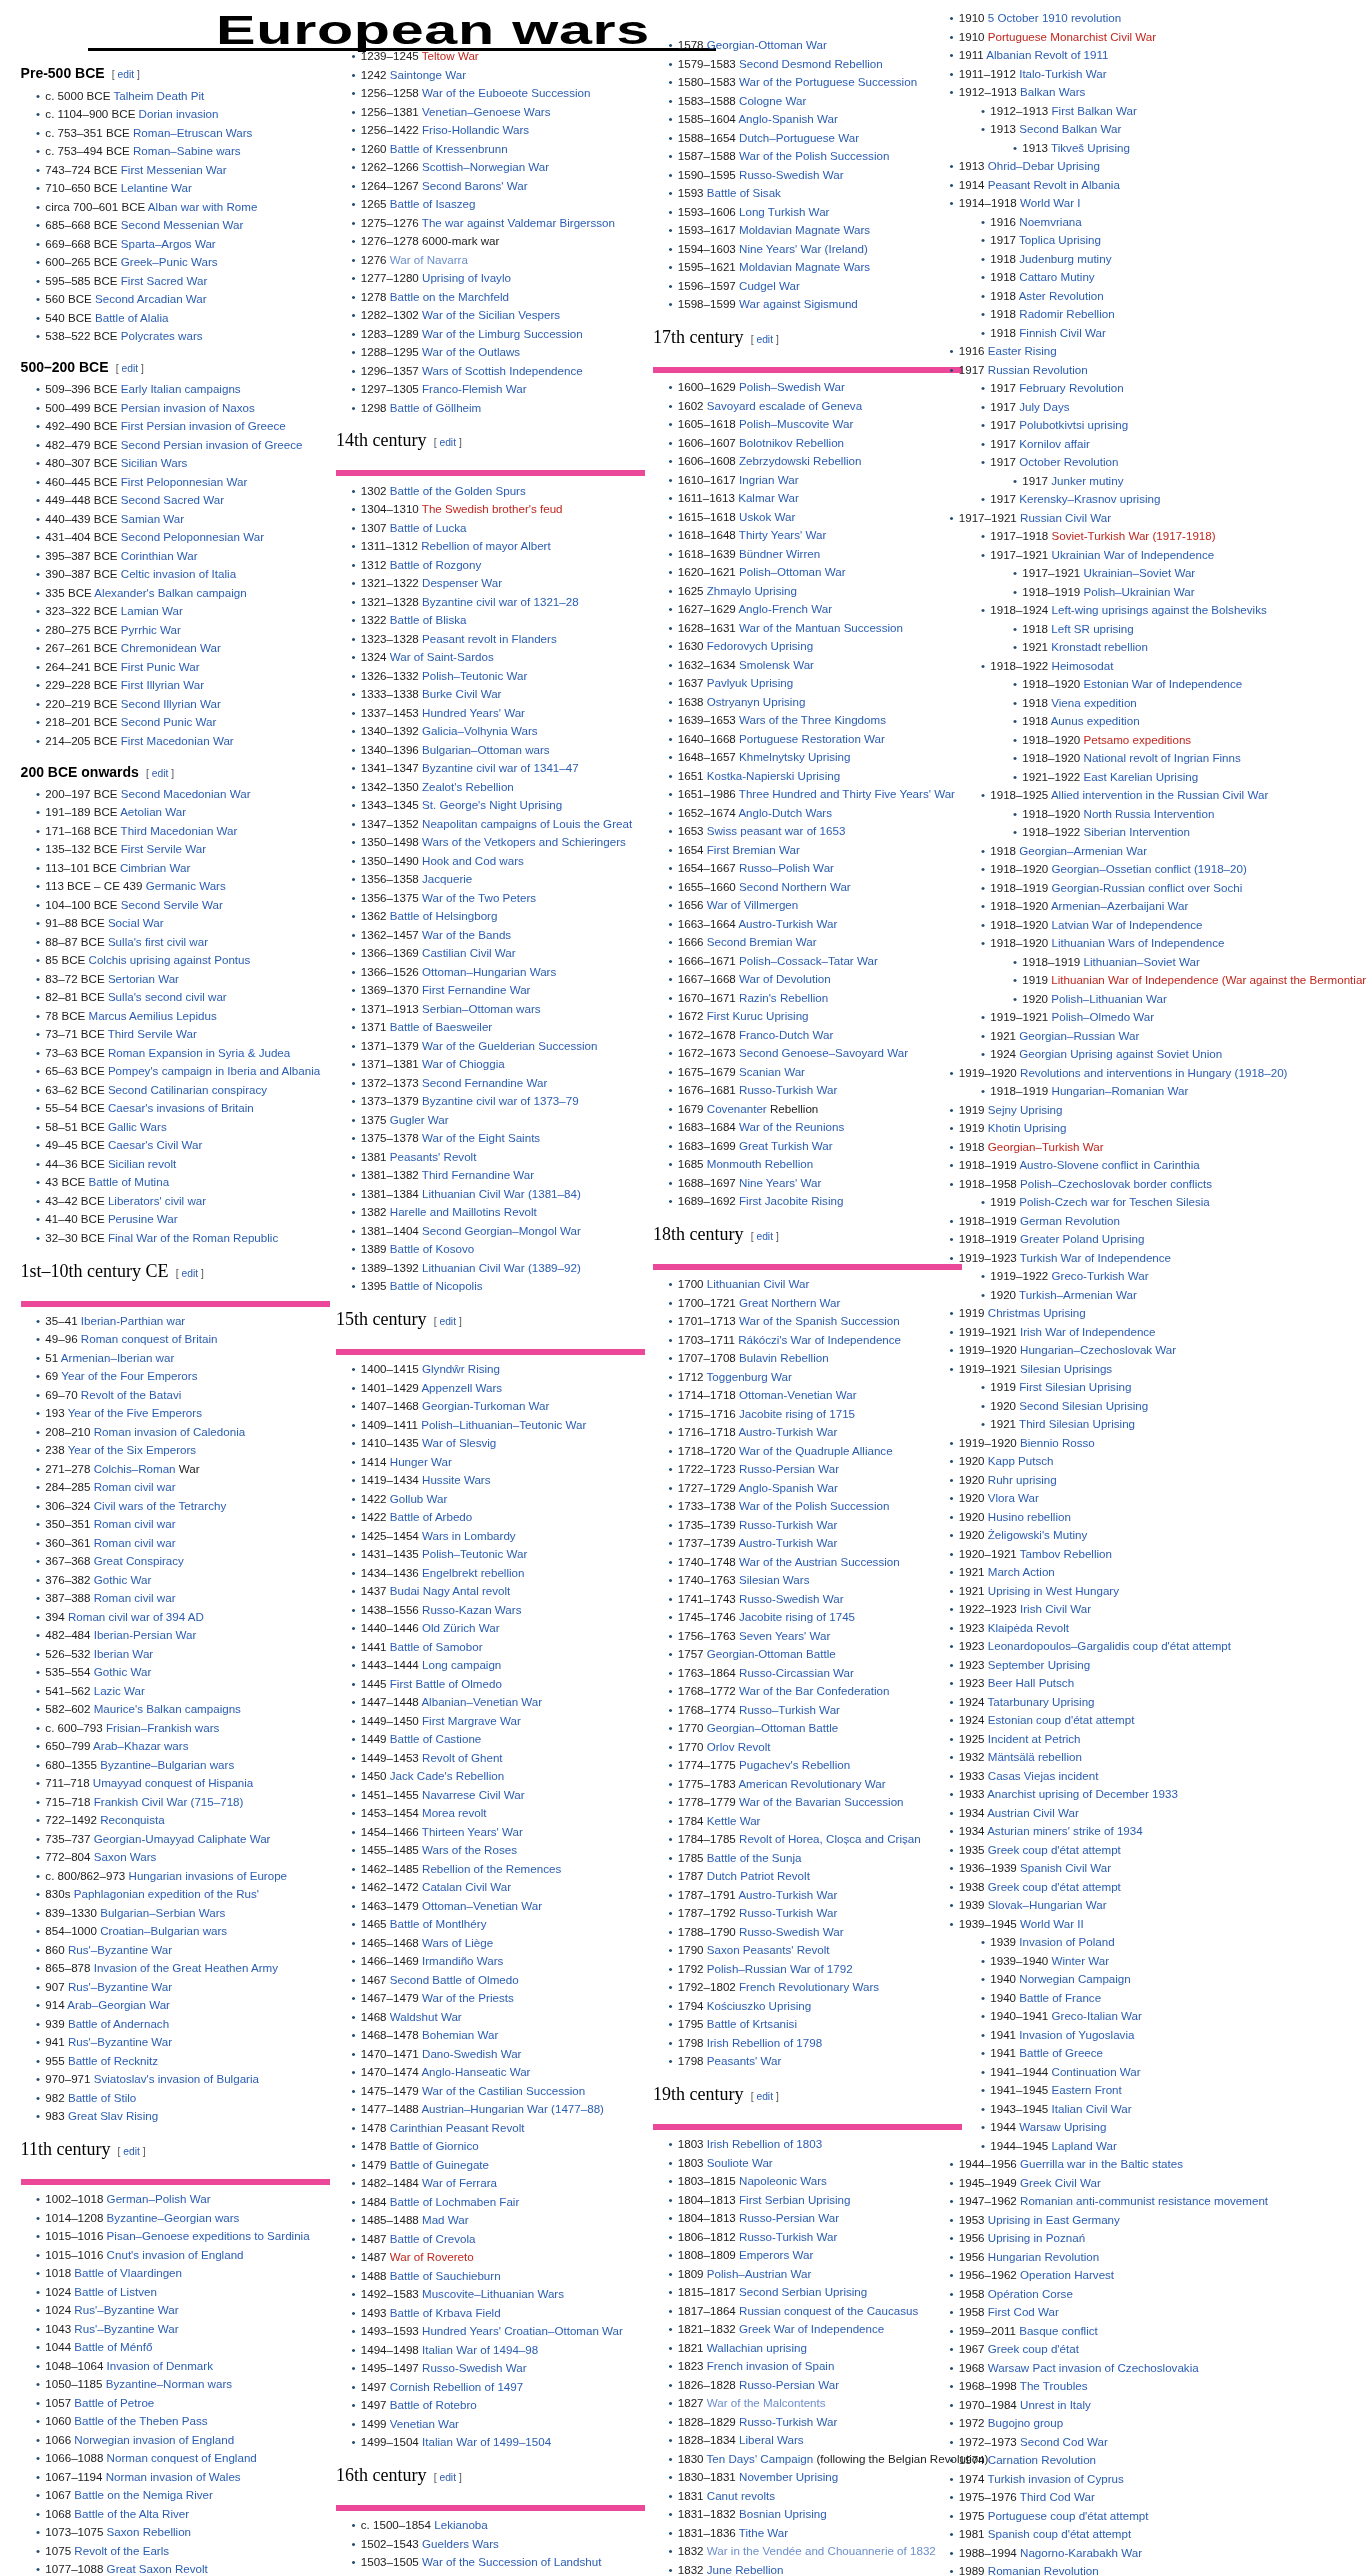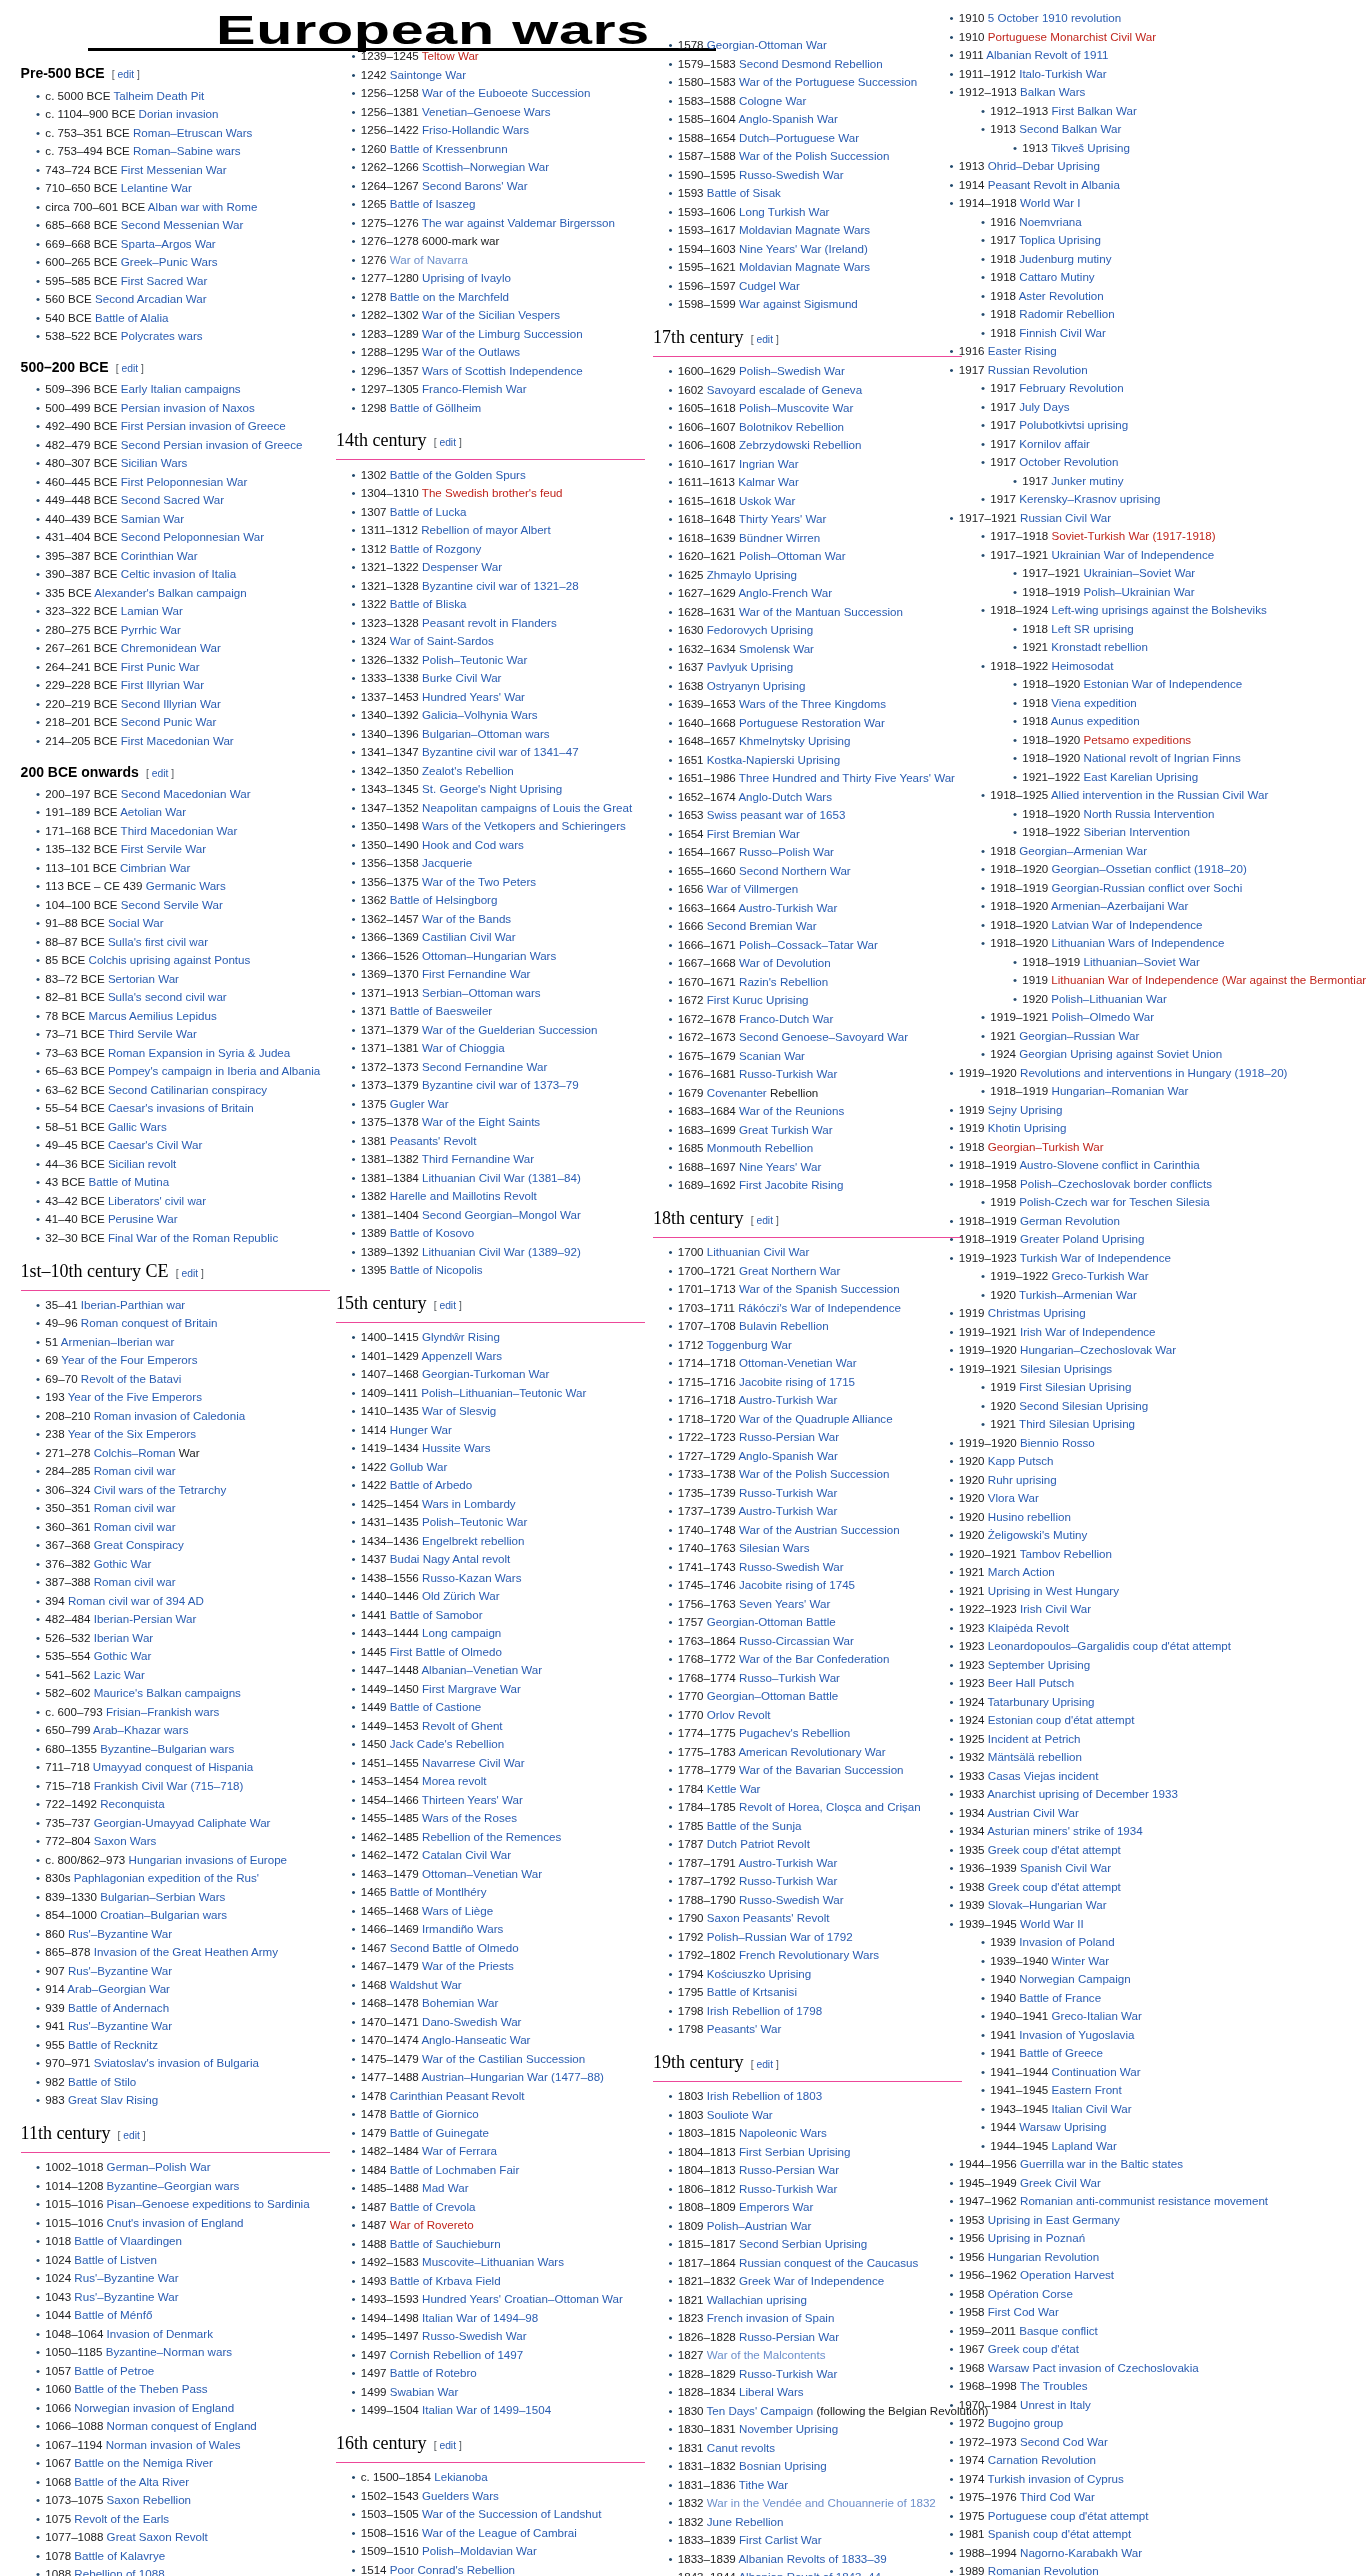--- a/index.html
+++ b/index.html
@@ -9,22 +9,22 @@
           border-bottom:3.1px solid #000;text-align:right;}
   .h1wrap .t{position:absolute;left:128px;top:8.2px;font-size:40px;font-weight:bold;
              color:#000;white-space:nowrap;transform:scaleX(1.48);transform-origin:left top;
              letter-spacing:0.5px;}
   .col{position:absolute;top:0;}
   #c1{left:20.6px;width:309px;padding-top:52px;}
   #c2{left:336px;width:309px;padding-top:47px;}
   #c3{left:653px;width:309px;padding-top:36px;}
   #c4{left:934px;width:431px;padding-top:1px;margin-top:8px;}
   h2.sec{font-family:"Liberation Serif","DejaVu Serif",serif;font-weight:normal;
-         font-size:18px;color:#000;margin:13.4px 0 5.2px 0;padding-bottom:8px;
-         border-bottom:1px solid #ec4899;white-space:nowrap;}
+         font-size:18px;color:#000;margin:13.4px 0 5.2px 0;padding-bottom:19px;
+         border-bottom:6px solid #ec4899;white-space:nowrap;}
   h3.sec{font-size:14px;font-weight:bold;color:#000;margin:13.4px 0 5.2px 0;white-space:nowrap;}
   .edit{font-family:"Liberation Sans",sans-serif;font-size:10.3px;font-weight:normal;
         color:#54595d;margin-left:7.2px;}
   .edit a{color:#2a5db2;text-decoration:none;}
   .li{font-size:11.6px;line-height:18.5px;white-space:nowrap;position:relative;}
   .li .b{color:#234a6d;margin-right:5.2px;}
   .lv0{padding-left:15.5px;}
   .lv1{padding-left:47px;}
   .lv2{padding-left:79px;}
   .y{color:#202122;}
@@ -290,21 +290,21 @@
     <div class="li lv0"><span class="b">•</span><span class="y">1487 </span><a class="w">Battle of Crevola</a></div>
     <div class="li lv0"><span class="b">•</span><span class="y">1487 </span><a class="w red">War of Rovereto</a></div>
     <div class="li lv0"><span class="b">•</span><span class="y">1488 </span><a class="w">Battle of Sauchieburn</a></div>
     <div class="li lv0"><span class="b">•</span><span class="y">1492–1583 </span><a class="w">Muscovite–Lithuanian Wars</a></div>
     <div class="li lv0"><span class="b">•</span><span class="y">1493 </span><a class="w">Battle of Krbava Field</a></div>
     <div class="li lv0"><span class="b">•</span><span class="y">1493–1593 </span><a class="w">Hundred Years' Croatian–Ottoman War</a></div>
     <div class="li lv0"><span class="b">•</span><span class="y">1494–1498 </span><a class="w">Italian War of 1494–98</a></div>
     <div class="li lv0"><span class="b">•</span><span class="y">1495–1497 </span><a class="w">Russo-Swedish War</a></div>
     <div class="li lv0"><span class="b">•</span><span class="y">1497 </span><a class="w">Cornish Rebellion of 1497</a></div>
     <div class="li lv0"><span class="b">•</span><span class="y">1497 </span><a class="w">Battle of Rotebro</a></div>
-    <div class="li lv0"><span class="b">•</span><span class="y">1499 </span><a class="w">Swabian War</a></div>
+    <div class="li lv0"><span class="b">•</span><span class="y">1499 </span><a class="w">Venetian War</a></div>
     <div class="li lv0"><span class="b">•</span><span class="y">1499–1504 </span><a class="w">Italian War of 1499–1504</a></div>
     <h2 class="sec"><span>16th century</span><span class="edit">[ <a>edit</a> ]</span></h2>
     <div class="li lv0"><span class="b">•</span><span class="y">c. 1500–1854 </span><a class="w">Lekianoba</a></div>
     <div class="li lv0"><span class="b">•</span><span class="y">1502–1543 </span><a class="w">Guelders Wars</a></div>
     <div class="li lv0"><span class="b">•</span><span class="y">1503–1505 </span><a class="w">War of the Succession of Landshut</a></div>
     <div class="li lv0"><span class="b">•</span><span class="y">1508–1516 </span><a class="w">War of the League of Cambrai</a></div>
     <div class="li lv0"><span class="b">•</span><span class="y">1509–1510 </span><a class="w">Polish–Moldavian War</a></div>
     <div class="li lv0"><span class="b">•</span><span class="y">1514 </span><a class="w">Poor Conrad's Rebellion</a></div>
     <div class="li lv0"><span class="b">•</span><span class="y">1514 </span><a class="w">Dózsa rebellion</a></div>
   </div>

